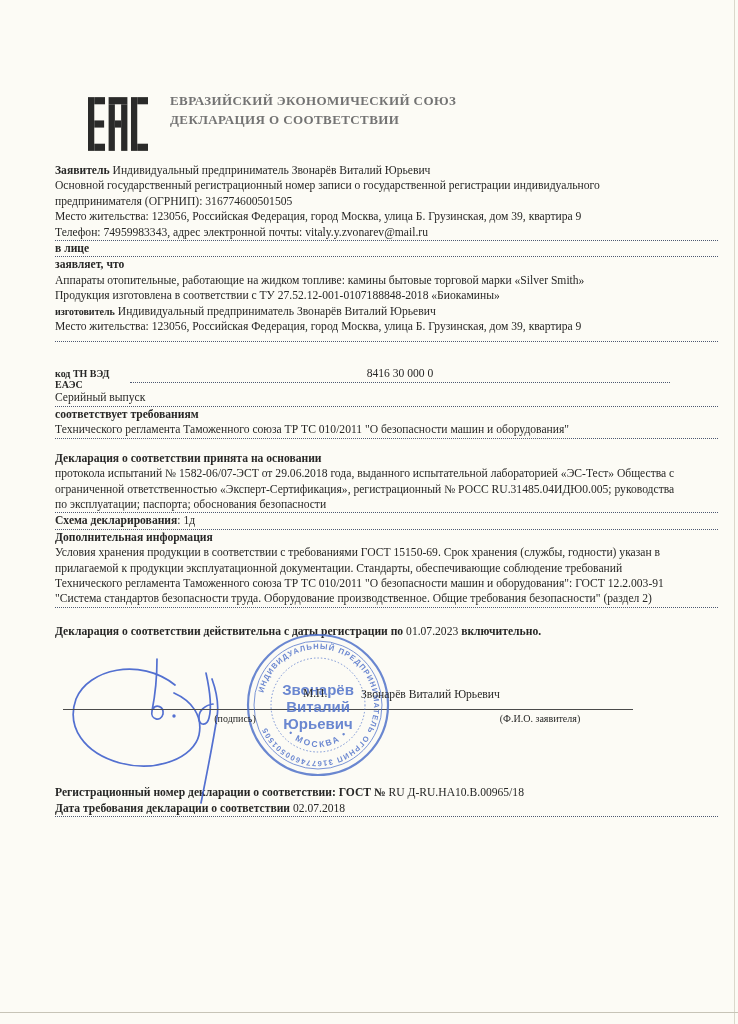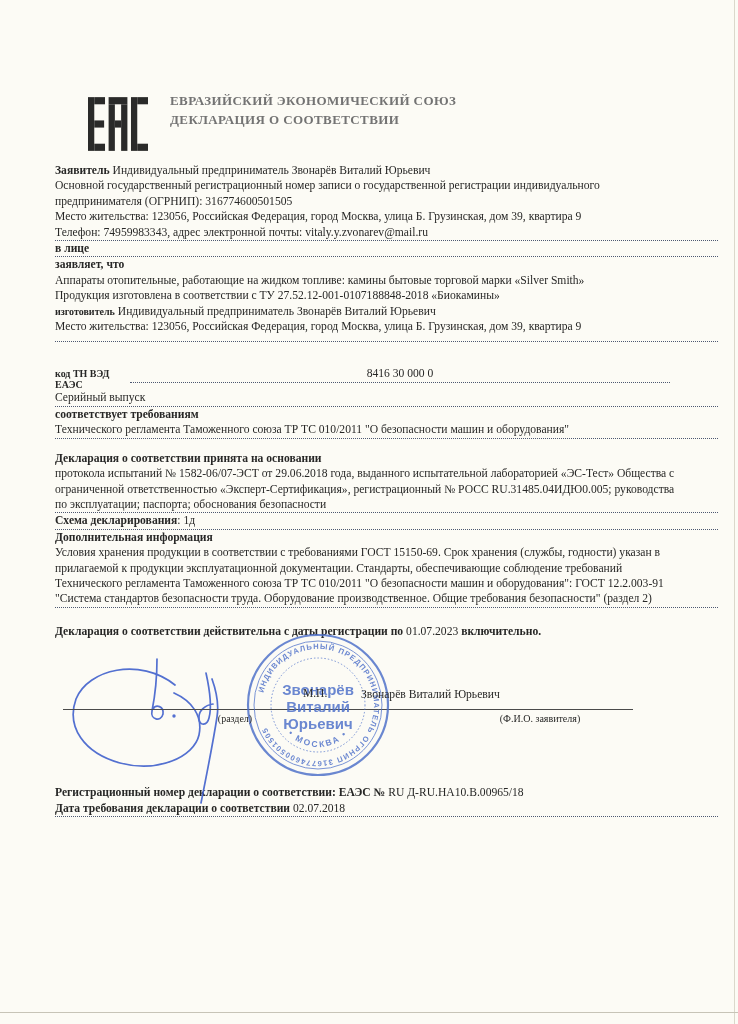--- a/index.html
+++ b/index.html
@@ -144,28 +144,28 @@
         </text>
         <g font-family="Liberation Sans, sans-serif" font-size="15" font-weight="bold" fill="#4b6ec9" text-anchor="middle">
           <text x="72" y="62">Звонарёв</text>
           <text x="72" y="79">Виталий</text>
           <text x="72" y="96">Юрьевич</text>
         </g>
       </svg>
 
       <span class="mp-label">М.П.</span>
       <span class="signer-name">Звонарёв Виталий Юрьевич</span>
-      <div class="cap-sign">(раздел)</div>
+      <div class="cap-sign">(подпись)</div>
       <div class="cap-fio">(Ф.И.О. заявителя)</div>
     </div>
 
     <div class="reg-block">
       <div class="line">
         <b>Регистрационный номер декларации о соответствии:</b>
-        <b>ЕАЭС №</b>
+        <b>ГОСТ №</b>
         <span>RU Д-RU.НА10.В.00965/18</span>
       </div>
       <div class="line dotted">
         <b>Дата требования декларации о соответствии</b>
         <span>02.07.2018</span>
       </div>
     </div>
 
   </div>
 

